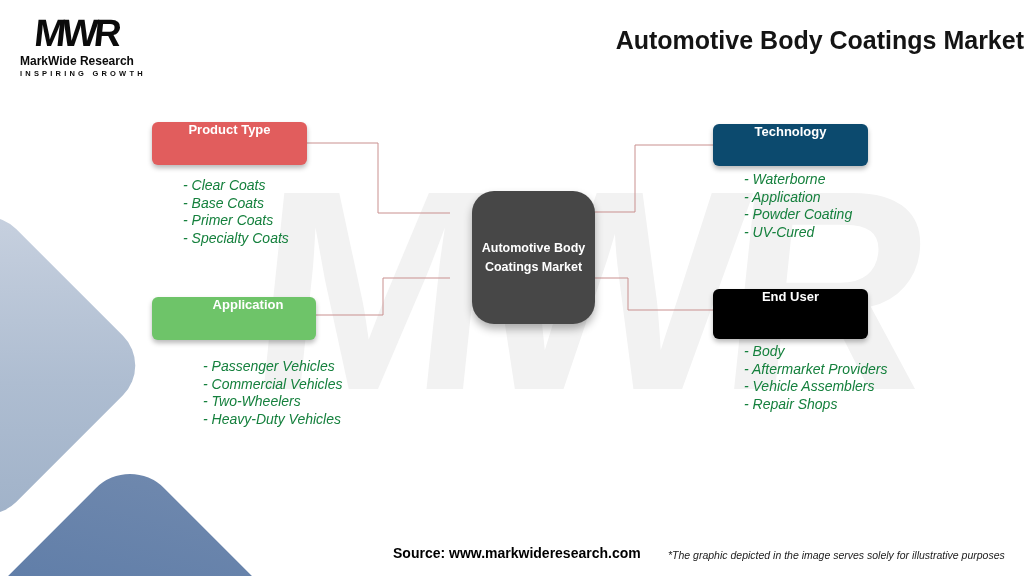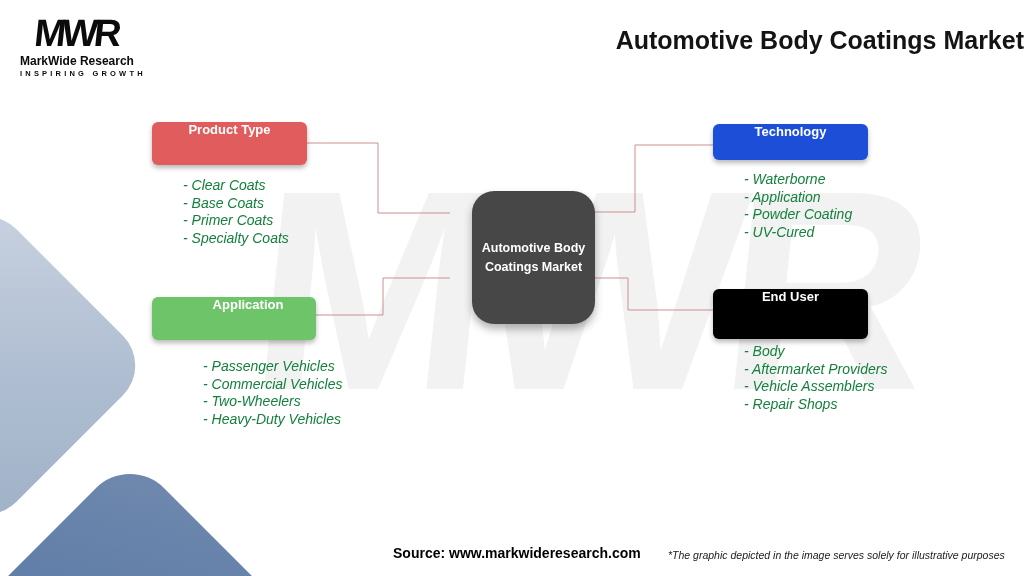--- a/index.html
+++ b/index.html
@@ -51,21 +51,21 @@
   .connectors polyline { fill: none; stroke: #c9908f; stroke-width: 1; }
 
   .node-box {
     position: absolute; z-index: 2;
     border-radius: 6px;
     display: flex; align-items: flex-start; justify-content: center;
     color: #ffffff; font-size: 13px; font-weight: bold;
     box-shadow: 0 3px 5px rgba(0,0,0,0.28);
   }
   .box-product     { left: 152px; top: 122px; width: 155px; height: 43px; background: #e15d5d; }
-  .box-technology  { left: 713px; top: 124px; width: 155px; height: 36px; background: #1d4ed8; }
+  .box-technology  { left: 713px; top: 124px; width: 155px; height: 42px; background: #0c4a6e; }
   .box-application { left: 152px; top: 297px; width: 164px; height: 43px; background: #6ec469; padding-left: 28px; }
   .box-enduser     { left: 713px; top: 289px; width: 155px; height: 50px; background: #000000; }
 
   .center-node {
     position: absolute; left: 472px; top: 191px; width: 123px; height: 133px;
     background: #474747; border-radius: 22px; z-index: 2;
     display: flex; flex-direction: column; align-items: center; justify-content: center;
     color: #ffffff; font-size: 12.5px; font-weight: bold; line-height: 1.45;
     text-align: center;
     box-shadow: 0 5px 8px rgba(0,0,0,0.3);

